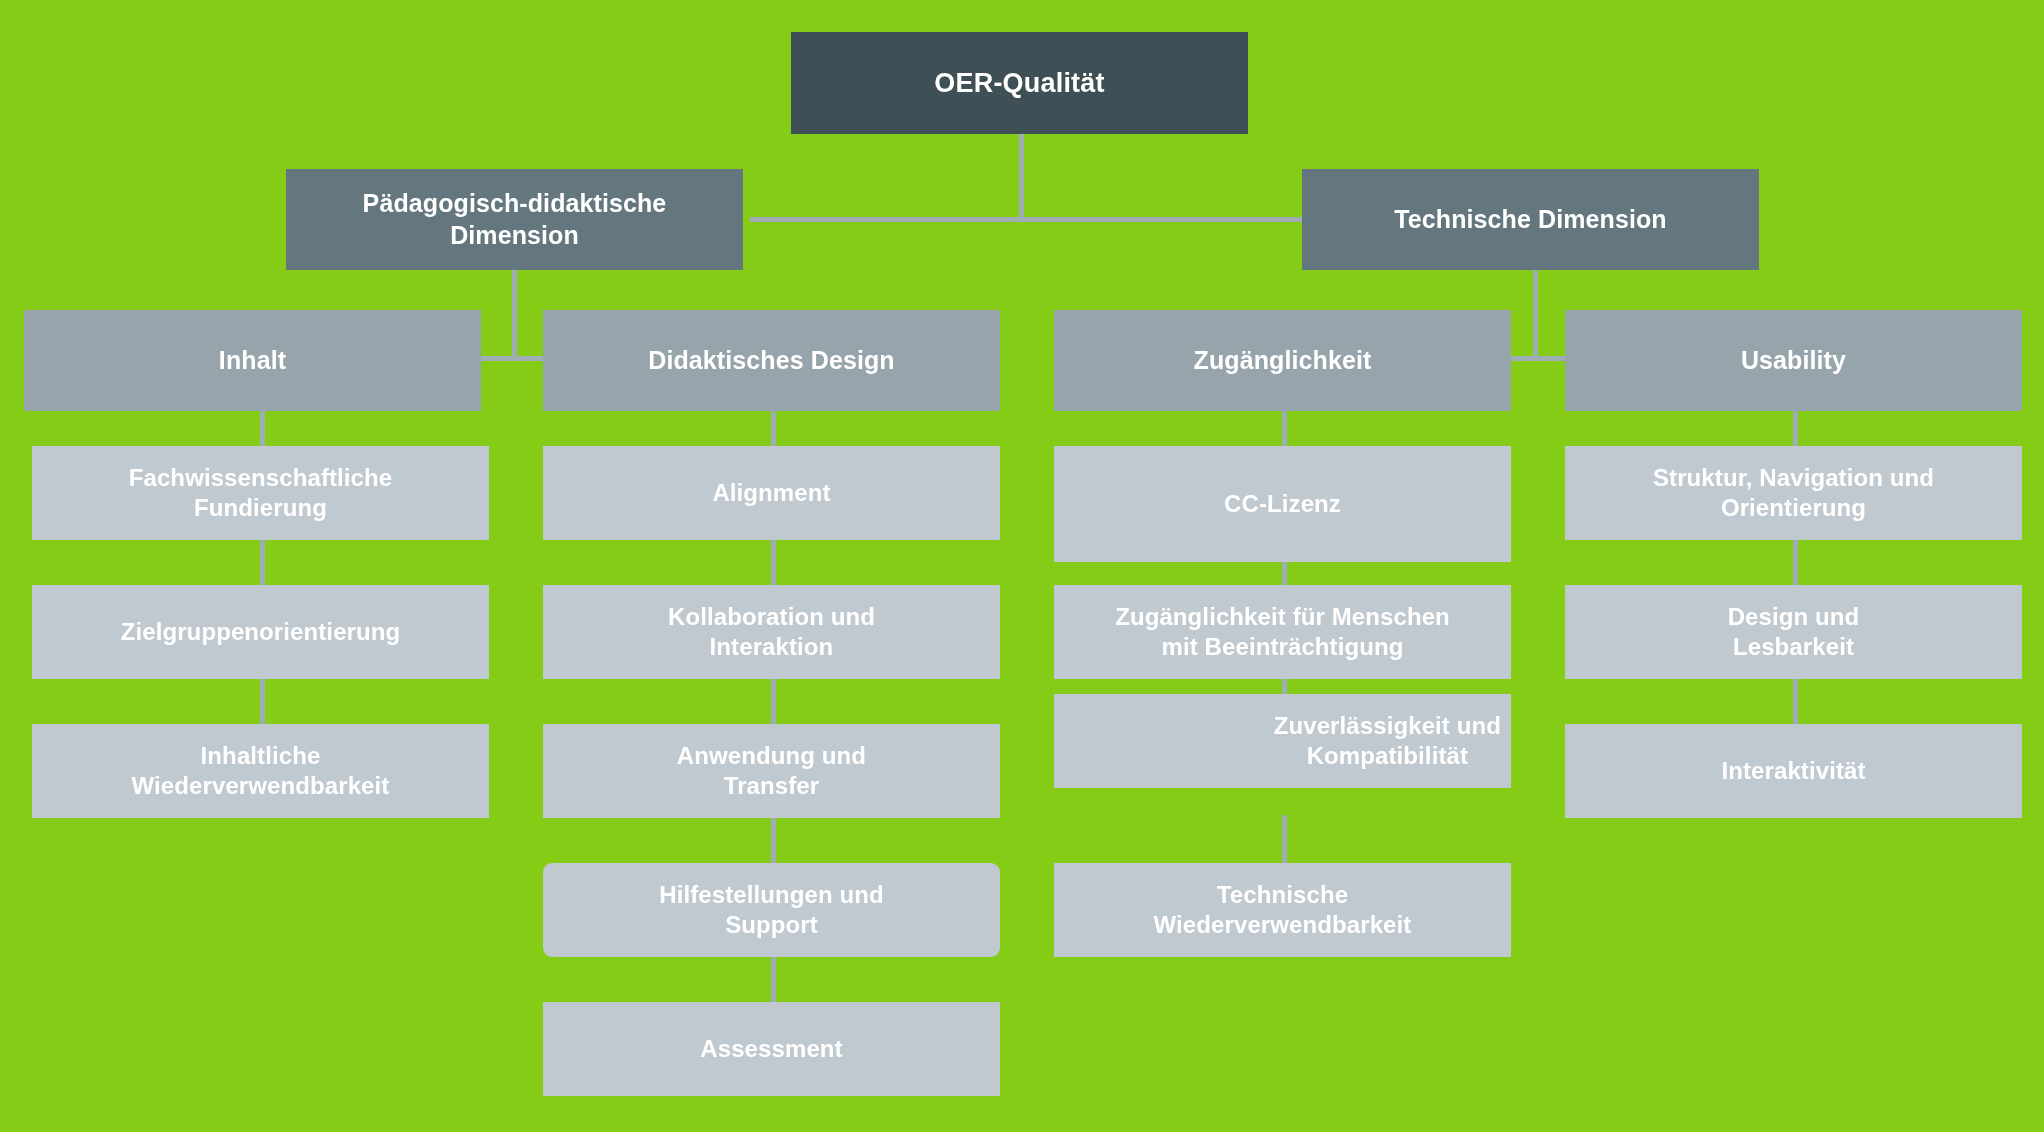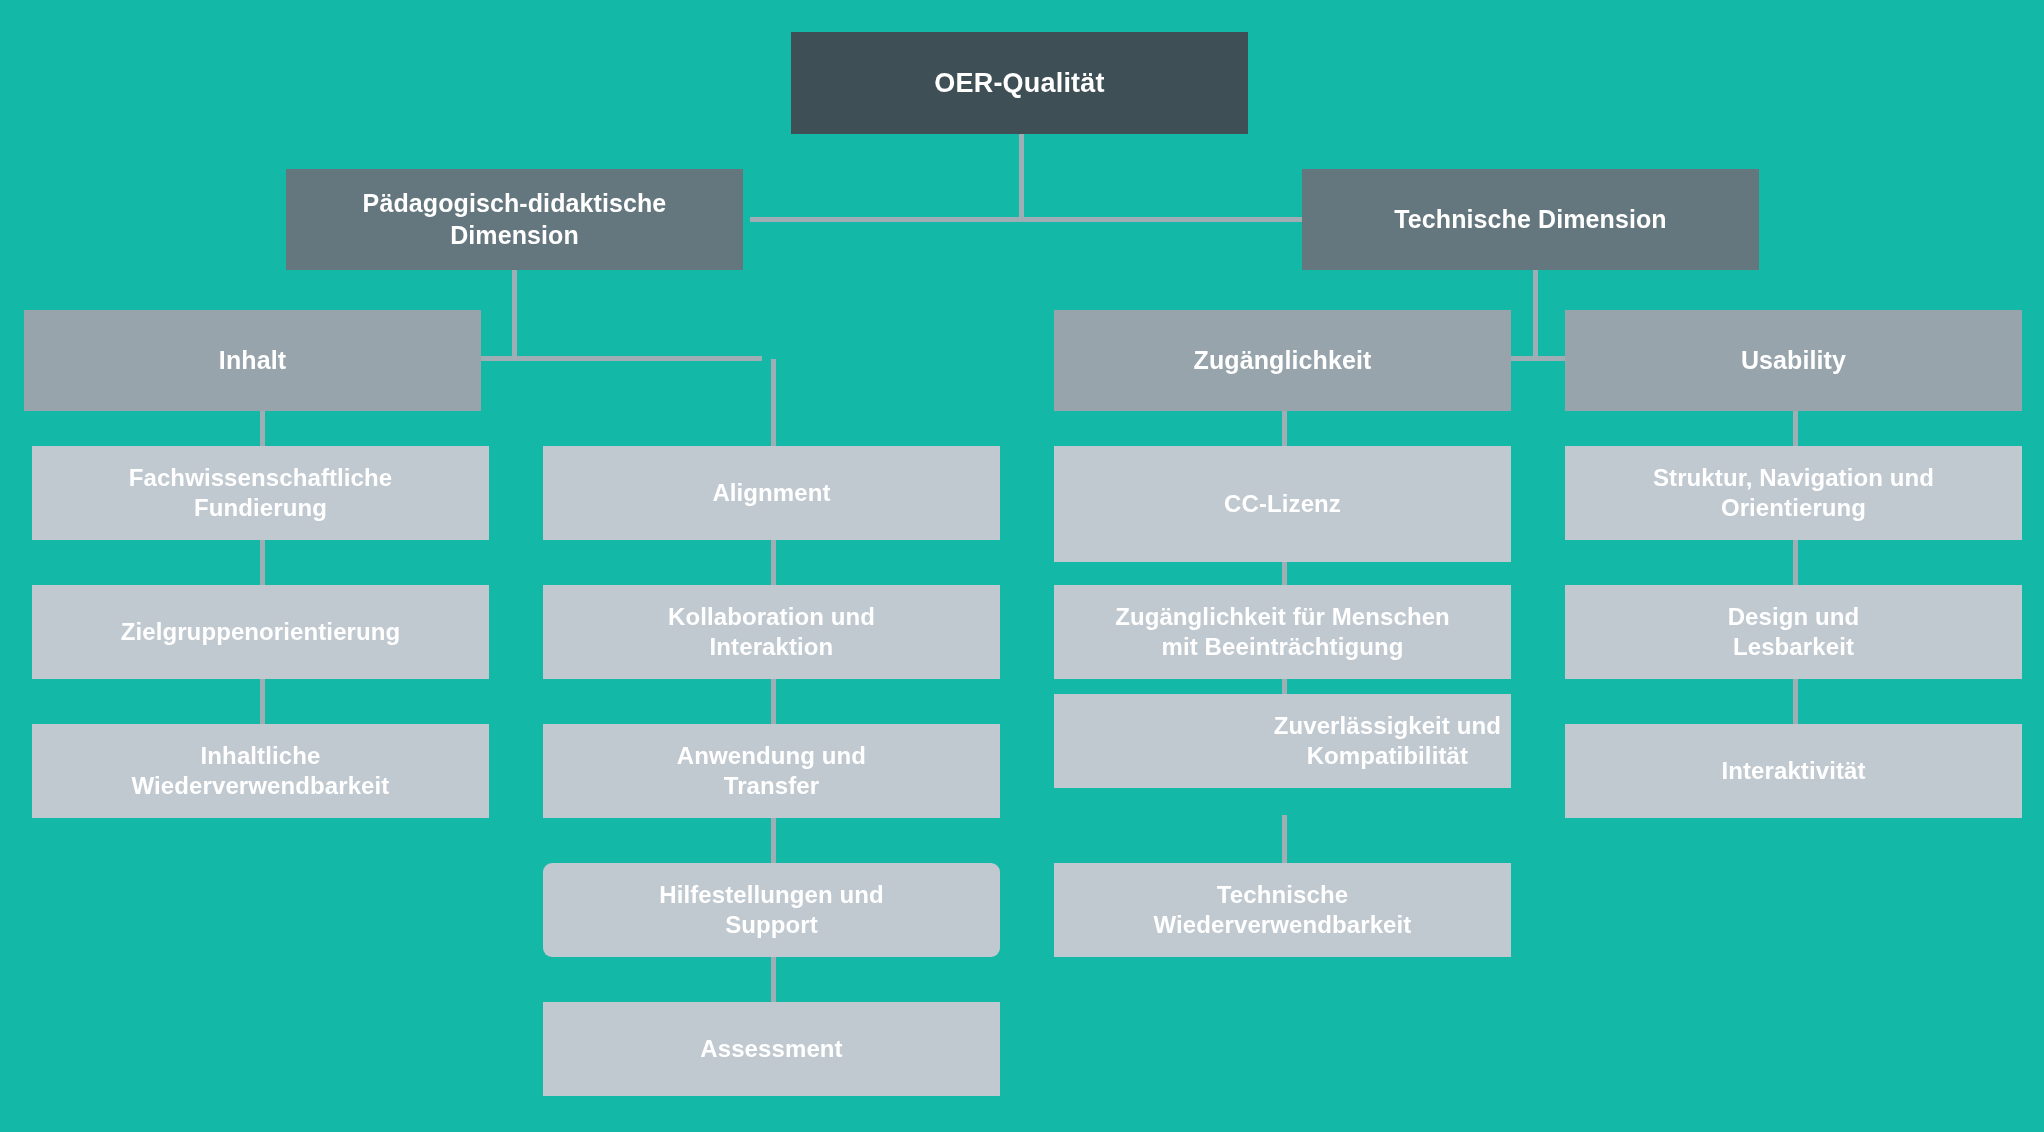--- a/index.html
+++ b/index.html
@@ -5,21 +5,21 @@
 <style>
   html, body {
     margin: 0;
     padding: 0;
     background: #ffffff;
   }
   #canvas {
     position: relative;
     width: 2044px;
     height: 1132px;
-    background: #14b8a6;
+    background: #84cc16;
     font-family: "Liberation Sans", "DejaVu Sans", sans-serif;
     overflow: hidden;
   }
   .node {
     position: absolute;
     box-sizing: border-box;
     display: flex;
     align-items: center;
     justify-content: center;
     text-align: center;
@@ -86,20 +86,23 @@
   </div>
 
   <div class="node lvl2" style="left:1302px; top:169px; width:457px; height:101px;">
     <span class="label">Technische Dimension</span>
   </div>
 
   <div class="node lvl3" style="left:24px; top:310px; width:457px; height:101px;">
     <span class="label">Inhalt</span>
   </div>
 
+  <div class="node lvl3" style="left:543px; top:310px; width:457px; height:101px;">
+    <span class="label">Didaktisches Design</span>
+  </div>
 
   <div class="node lvl3" style="left:1054px; top:310px; width:457px; height:101px;">
     <span class="label">Zugänglichkeit</span>
   </div>
 
   <div class="node lvl3" style="left:1565px; top:310px; width:457px; height:101px;">
     <span class="label">Usability</span>
   </div>
 
   <div class="node lvl4" style="left:32px; top:446px; width:457px; height:94px;">

